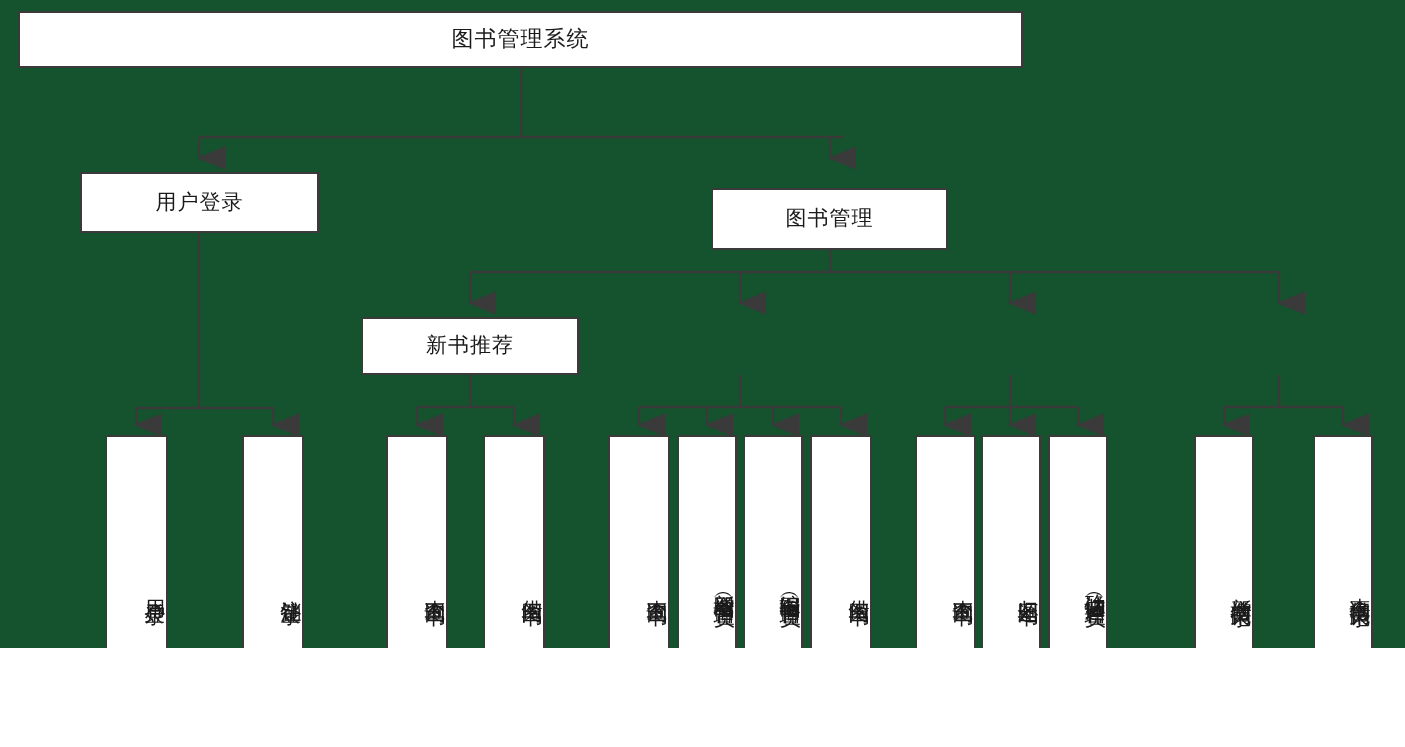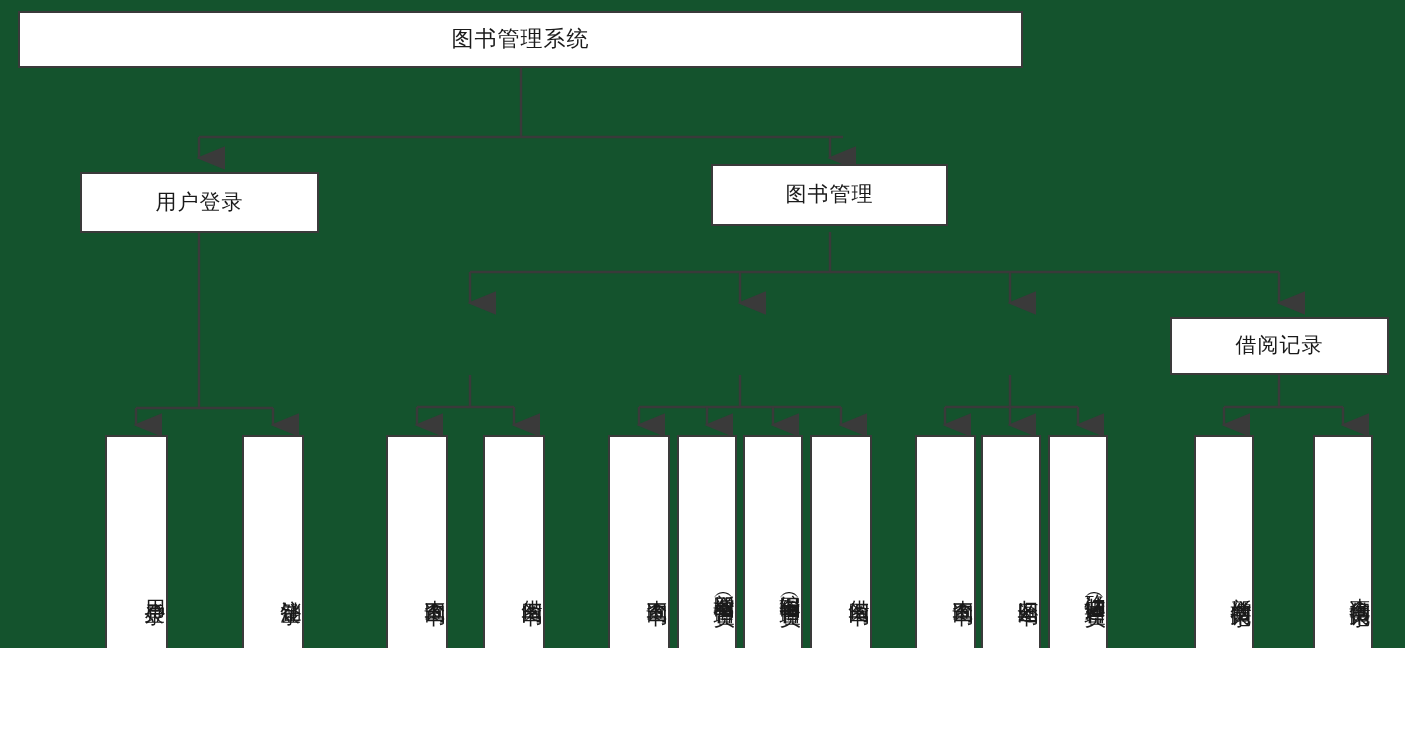--- a/index.html
+++ b/index.html
@@ -123,26 +123,26 @@
     </g>
   </svg>
 
   <div class="node node-h node-root" style="left:18px; top:11px; width:1005px; height:57px;">
     <span>图书管理系统</span>
   </div>
 
   <div class="node node-h" style="left:80px; top:172px; width:239px; height:61px;">
     <span>用户登录</span>
   </div>
-  <div class="node node-h" style="left:711px; top:164px; width:237px; height:62px;">
+  <div class="node node-h" style="left:711px; top:188px; width:237px; height:62px;">
     <span>图书管理</span>
   </div>
 
-  <div class="node node-h" style="left:1170px; top:317px; width:219px; height:58px;">
-    <span>借阅记录</span>
+  <div class="node node-h" style="left:361px; top:317px; width:218px; height:58px;">
+    <span>新书推荐</span>
   </div>
 
   <div class="node node-v" style="left:105px; top:435px; width:63px; height:298px;">
     <span>用户登录</span>
   </div>
   <div class="node node-v" style="left:242px; top:435px; width:62px; height:298px;">
     <span>注销登录</span>
   </div>
 
   <div class="node node-v" style="left:386px; top:435px; width:62px; height:298px;">

